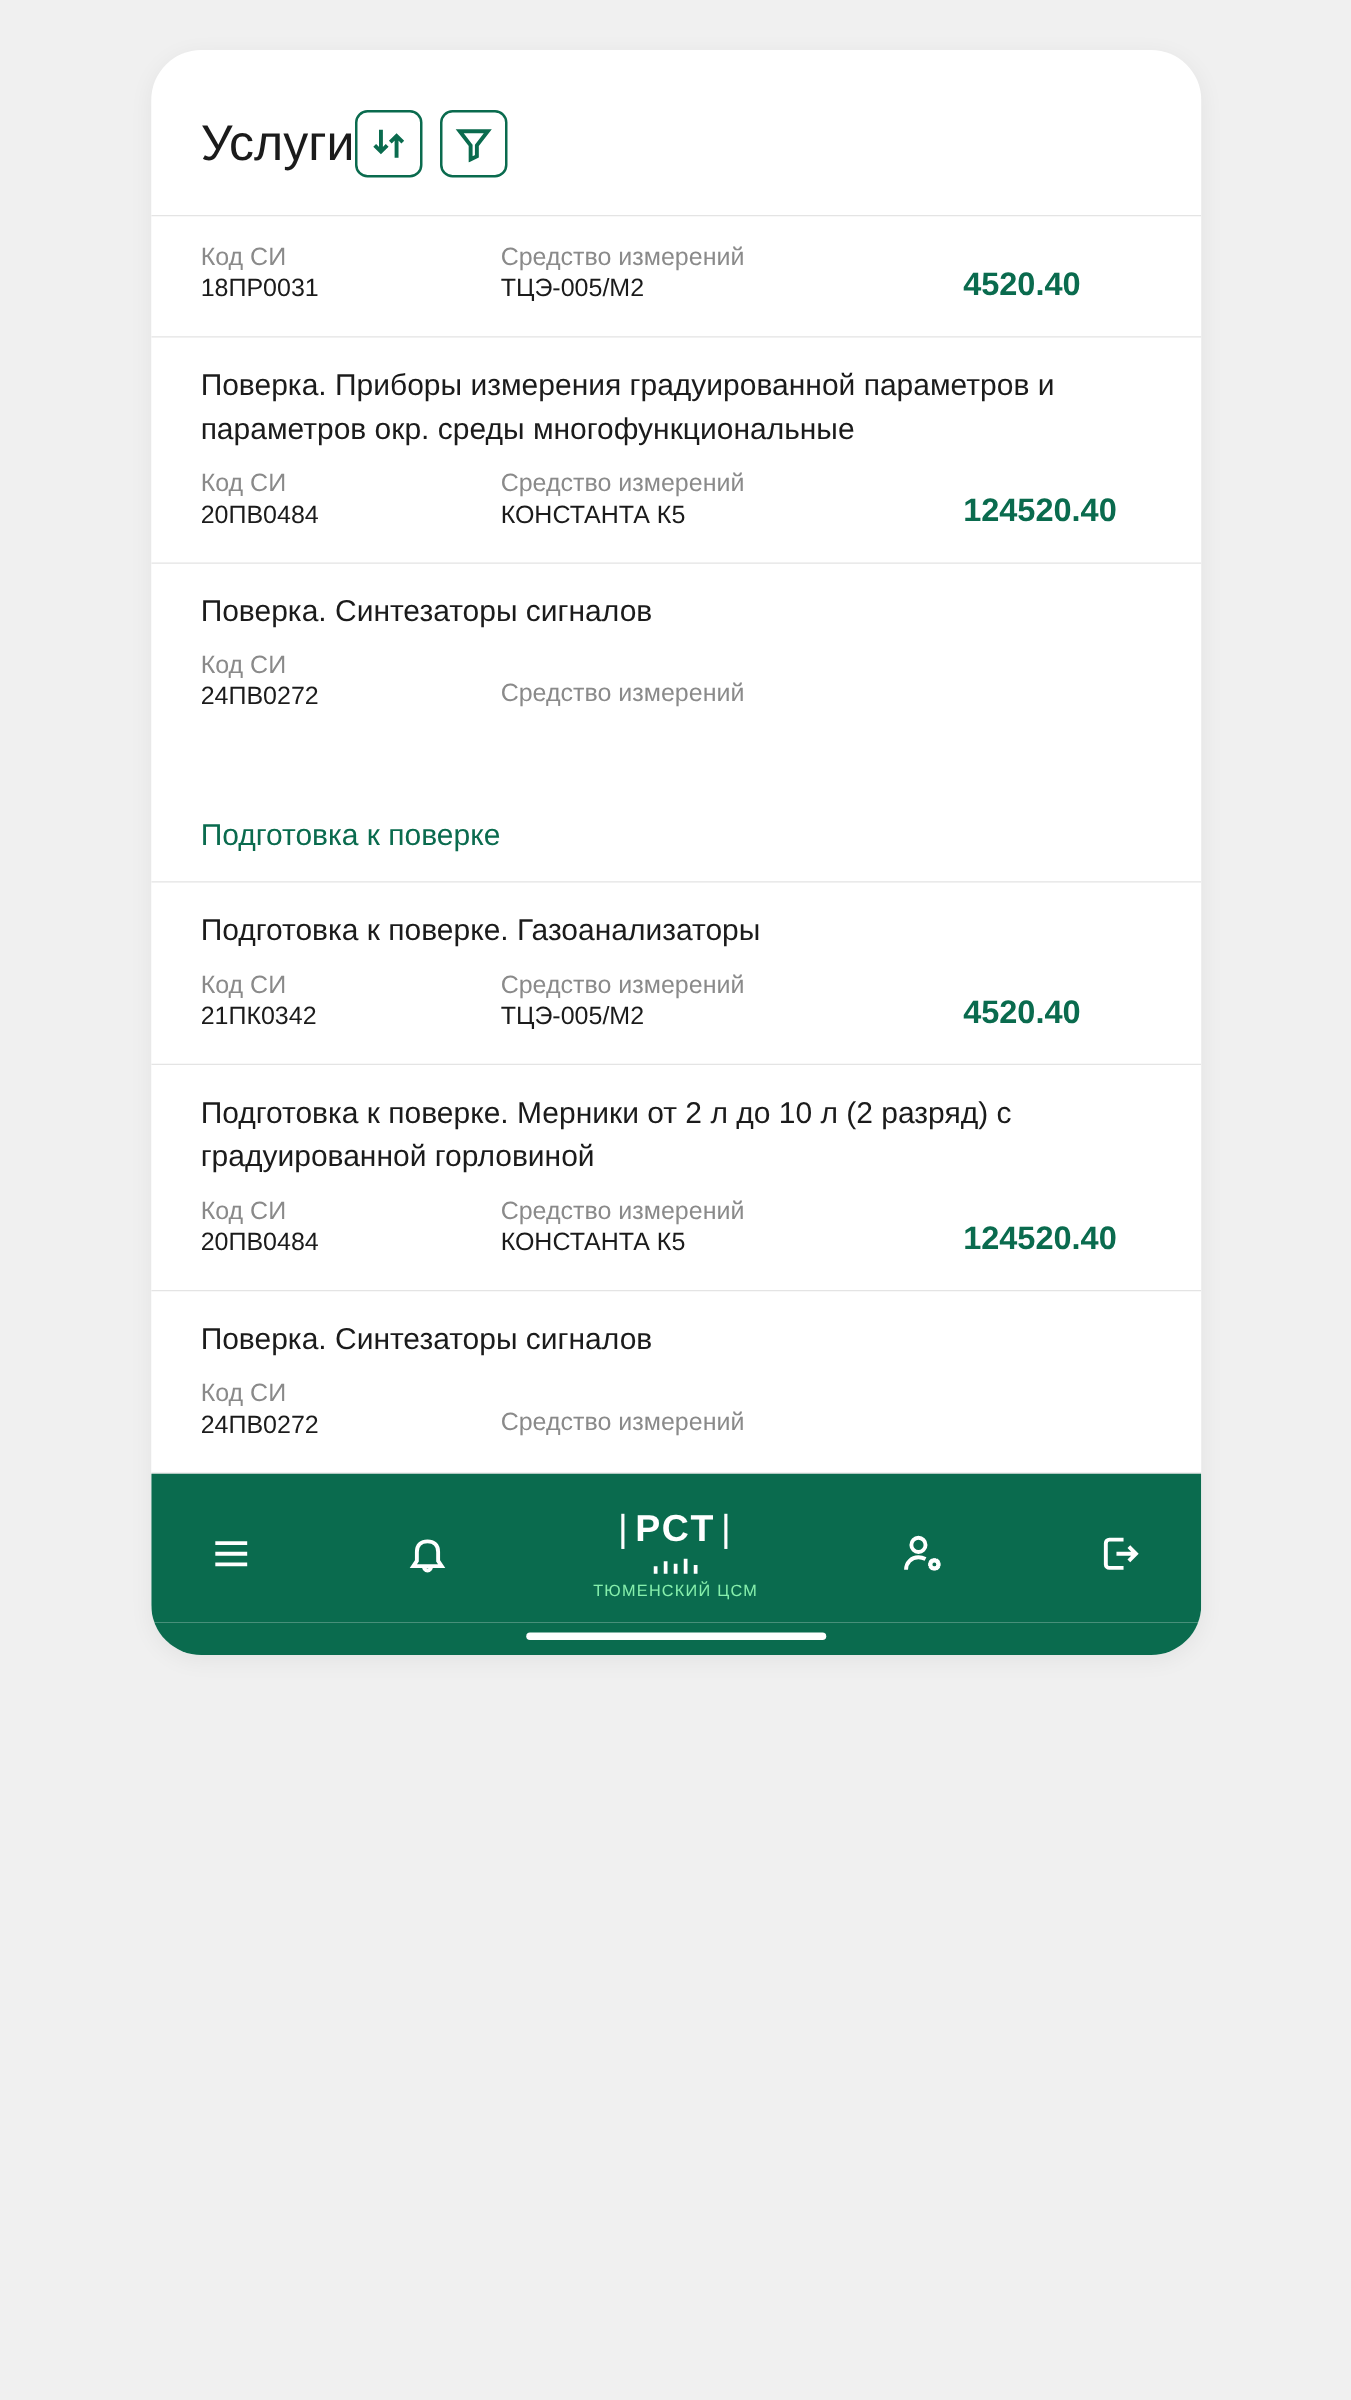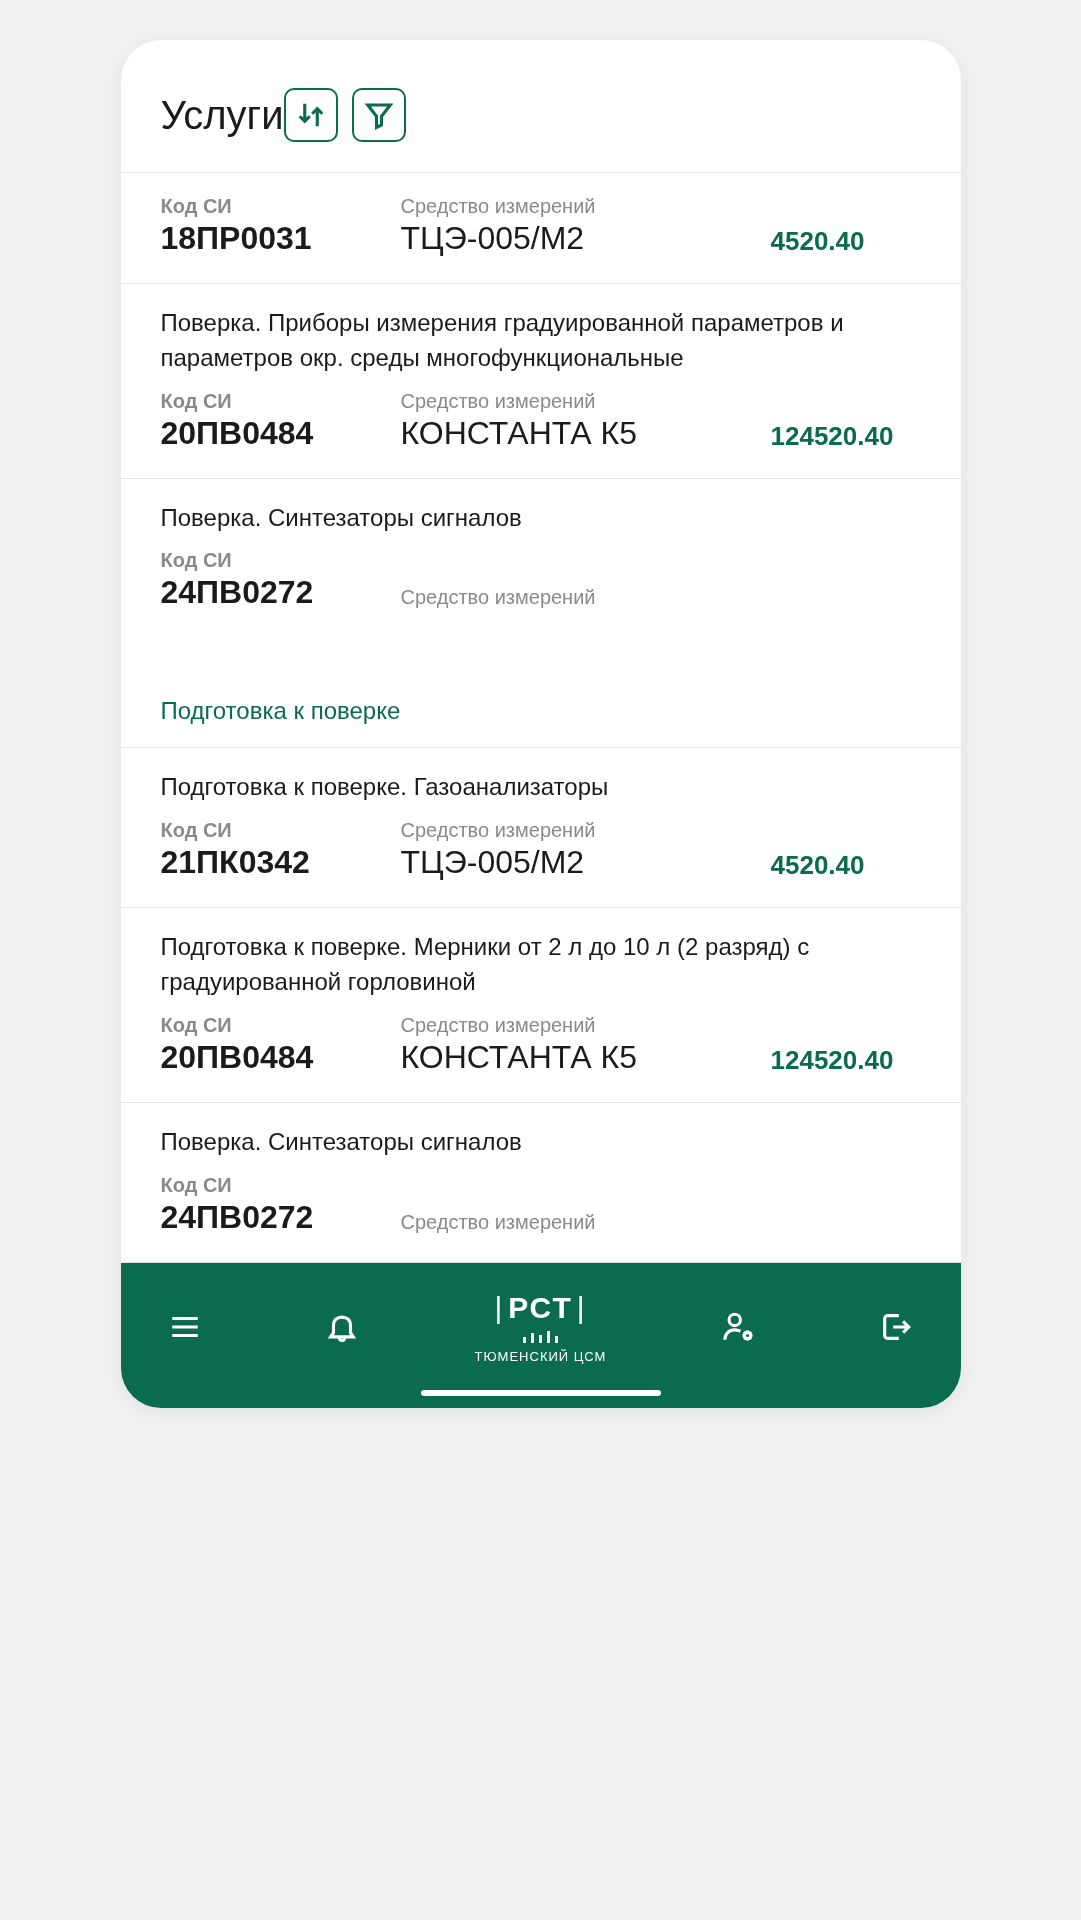--- a/index.html
+++ b/index.html
@@ -65,37 +65,37 @@
     .item-title {
       font-size: 24px;
       color: #1b1b1b;
       line-height: 1.45;
       margin-bottom: 14px;
     }
     .item-row {
       display: flex;
       align-items: flex-end;
     }
-    .col-code { width: 240px; font-weight: bold; }
+    .col-code { width: 240px; }
     .col-device { flex: 1; }
     .col-price {
       color: #0a6b4e;
       font-size: 26px;
       font-weight: 700;
       text-align: left;
       min-width: 150px;
     }
     .field-label {
       color: #8a8a8a;
       font-size: 20px;
       margin-bottom: 2px;
     }
     .field-value {
       color: #1b1b1b;
-      font-size: 32px;
+      font-size: 20px;
     }
     .bottom-nav {
       background: #0a6b4e;
       padding: 28px 40px 18px 40px;
       display: flex;
       align-items: center;
       justify-content: space-between;
       position: relative;
     }
     .nav-slot {
@@ -117,21 +117,21 @@
     .logo-text {
       color: #fff;
       font-size: 30px;
       font-weight: 700;
       letter-spacing: 2px;
       display: flex;
       align-items: center;
       gap: 4px;
     }
     .logo-sub {
-      color: #ffffff;
+      color: #86efac;
       font-size: 13px;
       letter-spacing: 1px;
     }
     .home-indicator {
       position: absolute;
       bottom: 12px;
       left: 50%;
       transform: translateX(-50%);
       width: 240px;
       height: 6px;

